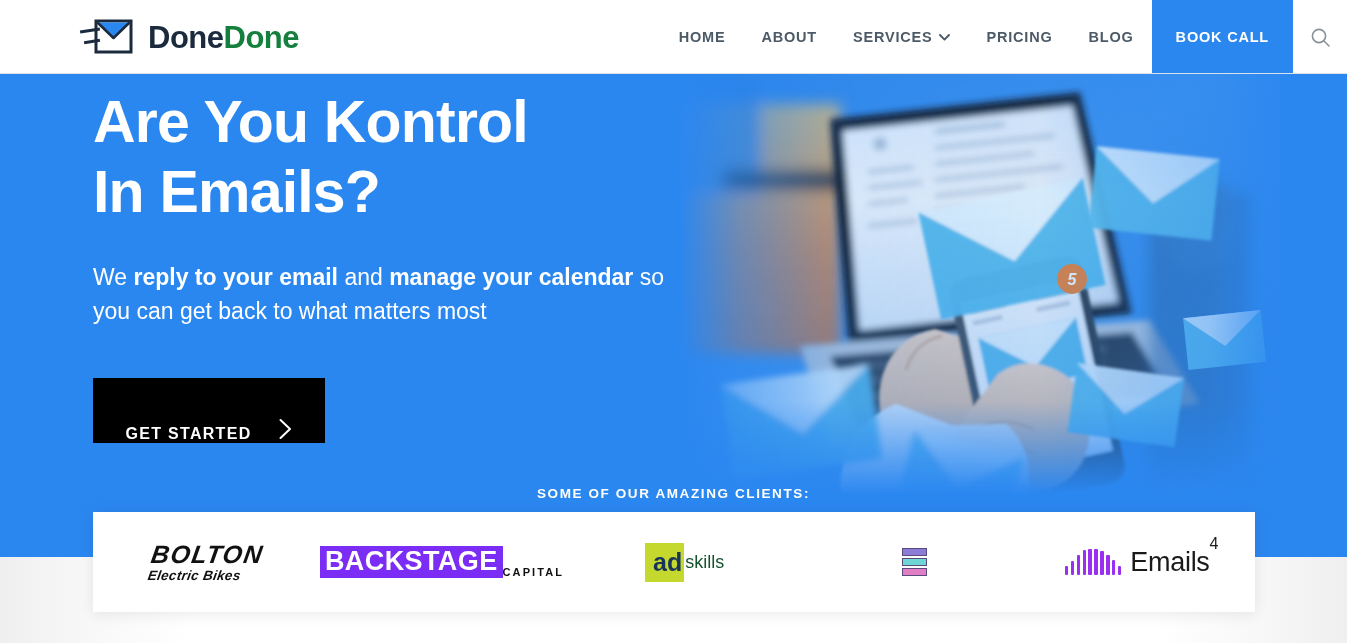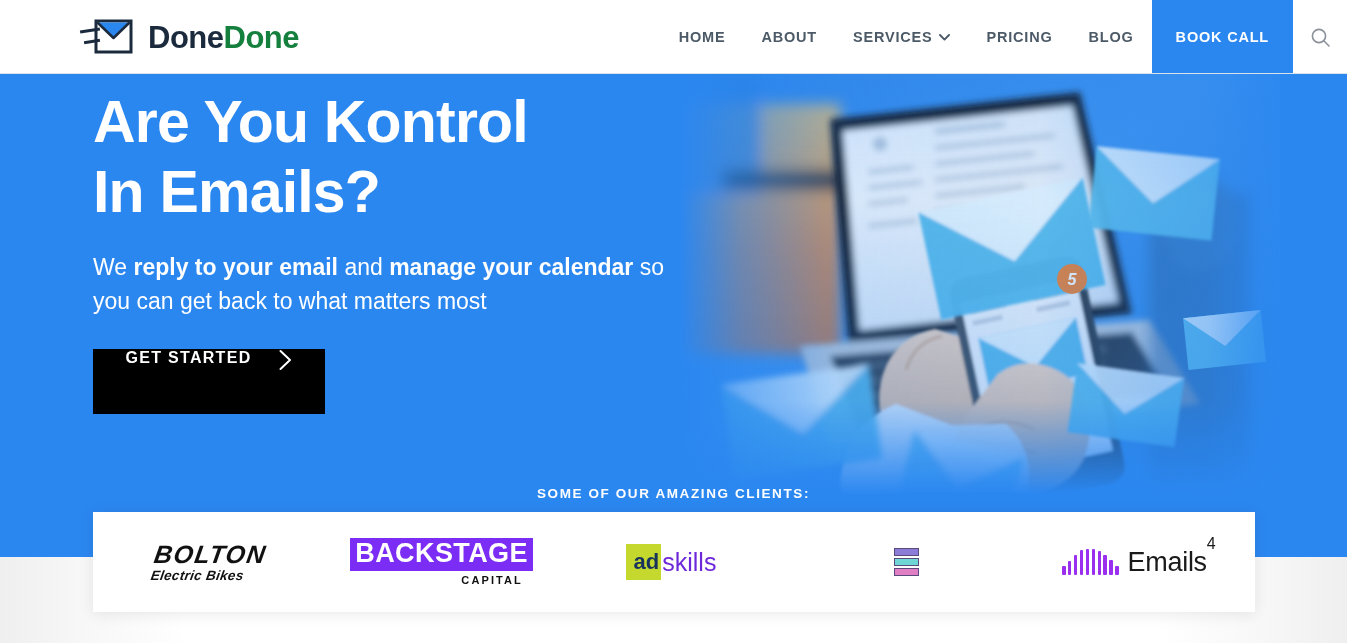--- a/index.html
+++ b/index.html
@@ -142,29 +142,29 @@
     font-size: 59px;
     font-weight: 700;
     line-height: 1.18;
     letter-spacing: -0.8px;
   }
 
   .hero-sub {
     color: #ffffff;
     font-size: 23px;
     line-height: 1.48;
-    margin-top: 23px;
+    margin-top: 33px;
     max-width: 590px;
   }
   .hero-sub b { font-weight: 700; }
 
   .hero-btn {
-    margin-top: 31px;
+    margin-top: 50px;
     display: inline-flex;
-    align-items: flex-start;
+    align-items: flex-end;
     justify-content: center;
     gap: 26px;
     background: #000000;
     color: #ffffff;
     border: none;
     width: 232px;
     height: 65px;
     font-family: "Liberation Sans", sans-serif;
     font-size: 16px;
     font-weight: 700;
@@ -224,21 +224,21 @@
   }
   .bolton .b2 {
     font-size: 13.5px;
     font-weight: 700;
     font-style: italic;
     letter-spacing: 0.3px;
     margin-top: 2px;
   }
 
   
-  .backstage { display: flex; flex-direction: column; align-items: flex-end; justify-content: flex-end; }
+  .backstage { display: flex; flex-direction: row; align-items: flex-end; justify-content: flex-end; }
   .backstage .bs1 {
     background: #7B2CF5;
     color: #ffffff;
     font-size: 27px;
     font-weight: 700;
     letter-spacing: 0.4px;
     padding: 1px 5px 2px 5px;
     line-height: 1.08;
   }
   .backstage .bs2 {
@@ -248,27 +248,27 @@
     letter-spacing: 2.1px;
     margin-top: 3px;
     margin-right: 10px;
   }
 
   
   .adskills { display: flex; align-items: center; line-height: 1; }
   .adskills .ad {
     background: #c4d82e;
     color: #18345c;
-    font-size: 22px;
+    font-size: 25px;
     font-weight: 700;
     padding: 7px 2px 7px 8px;
   }
   .adskills .skills {
-    color: #6d28d9;
-    font-size: 25px;
+    color: #14532d;
+    font-size: 18px;
     font-weight: 400;
     padding: 7px 6px 7px 1px;
   }
 
   
   .infostack { display: flex; align-items: center; gap: 4px; }
   .is-bars { display: flex; flex-direction: column; gap: 2px; }
   .is-bars i {
     display: block;
     width: 25px;

